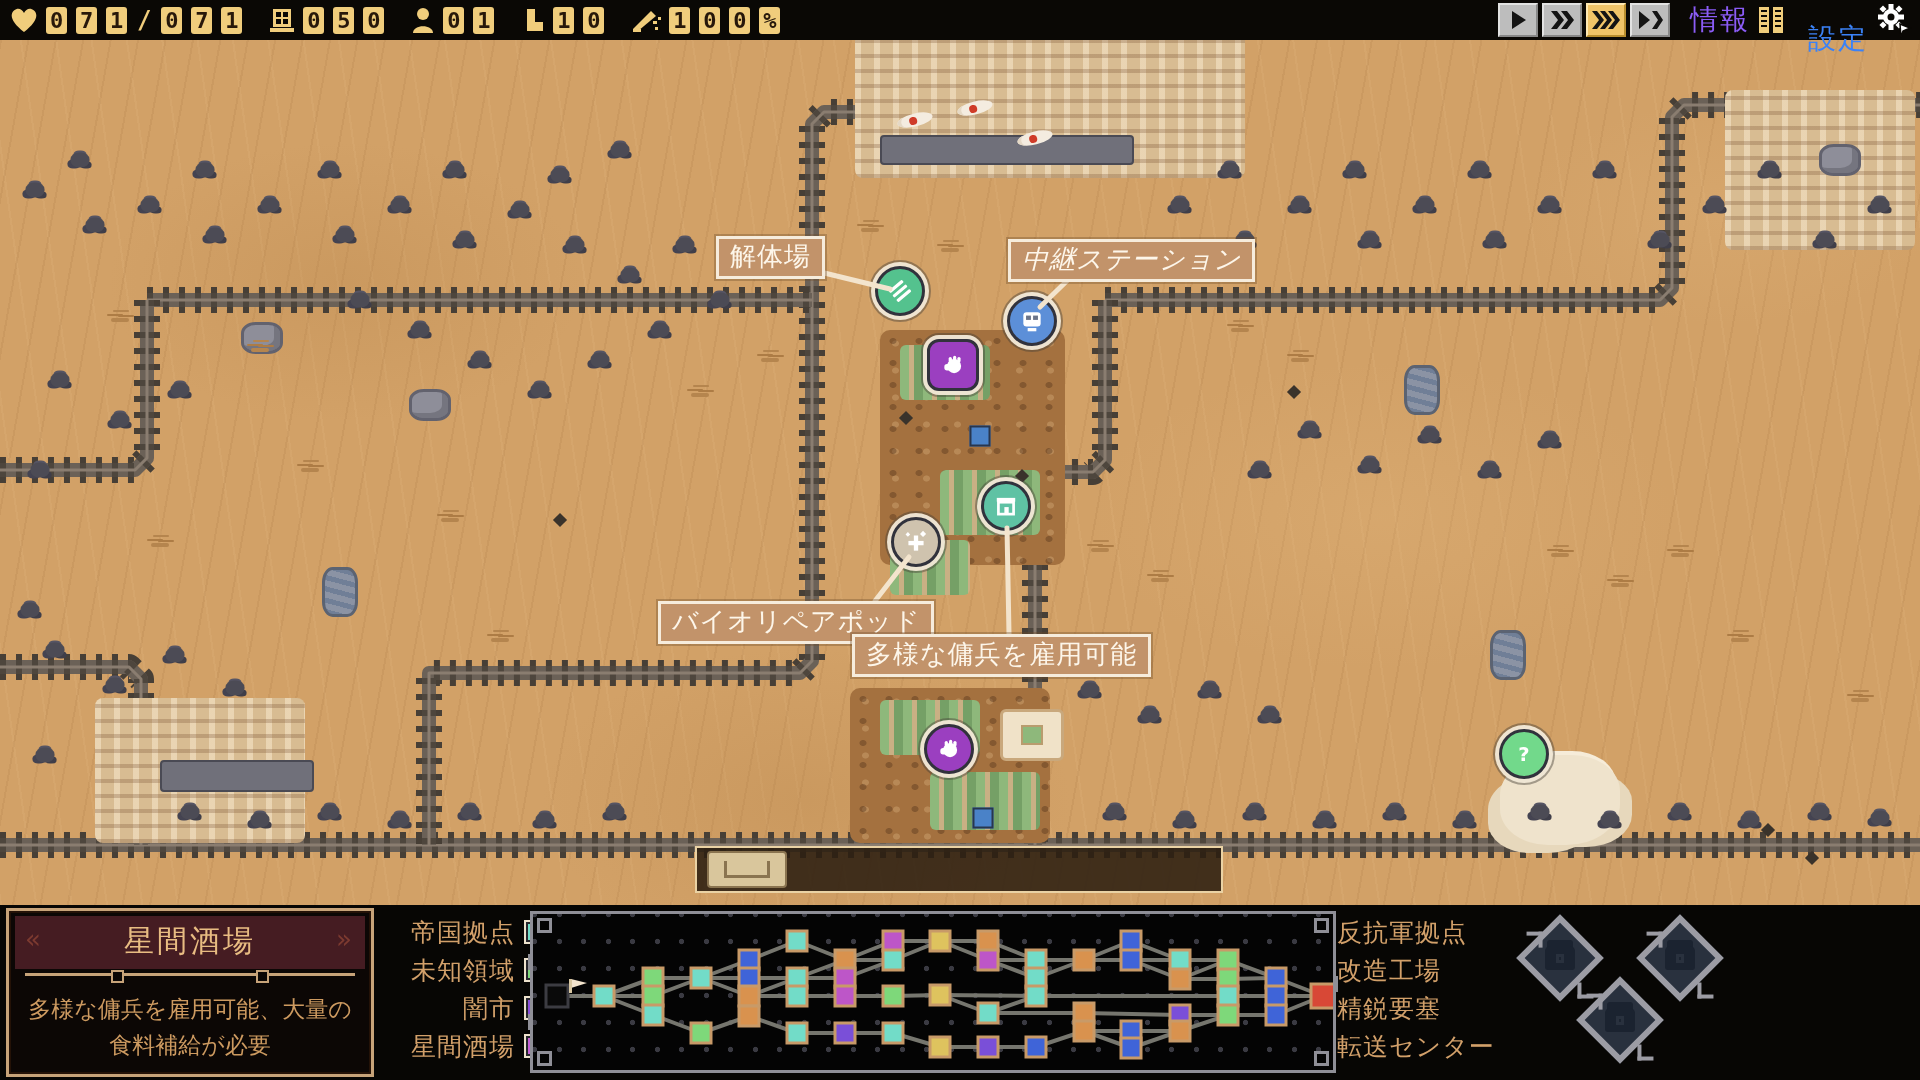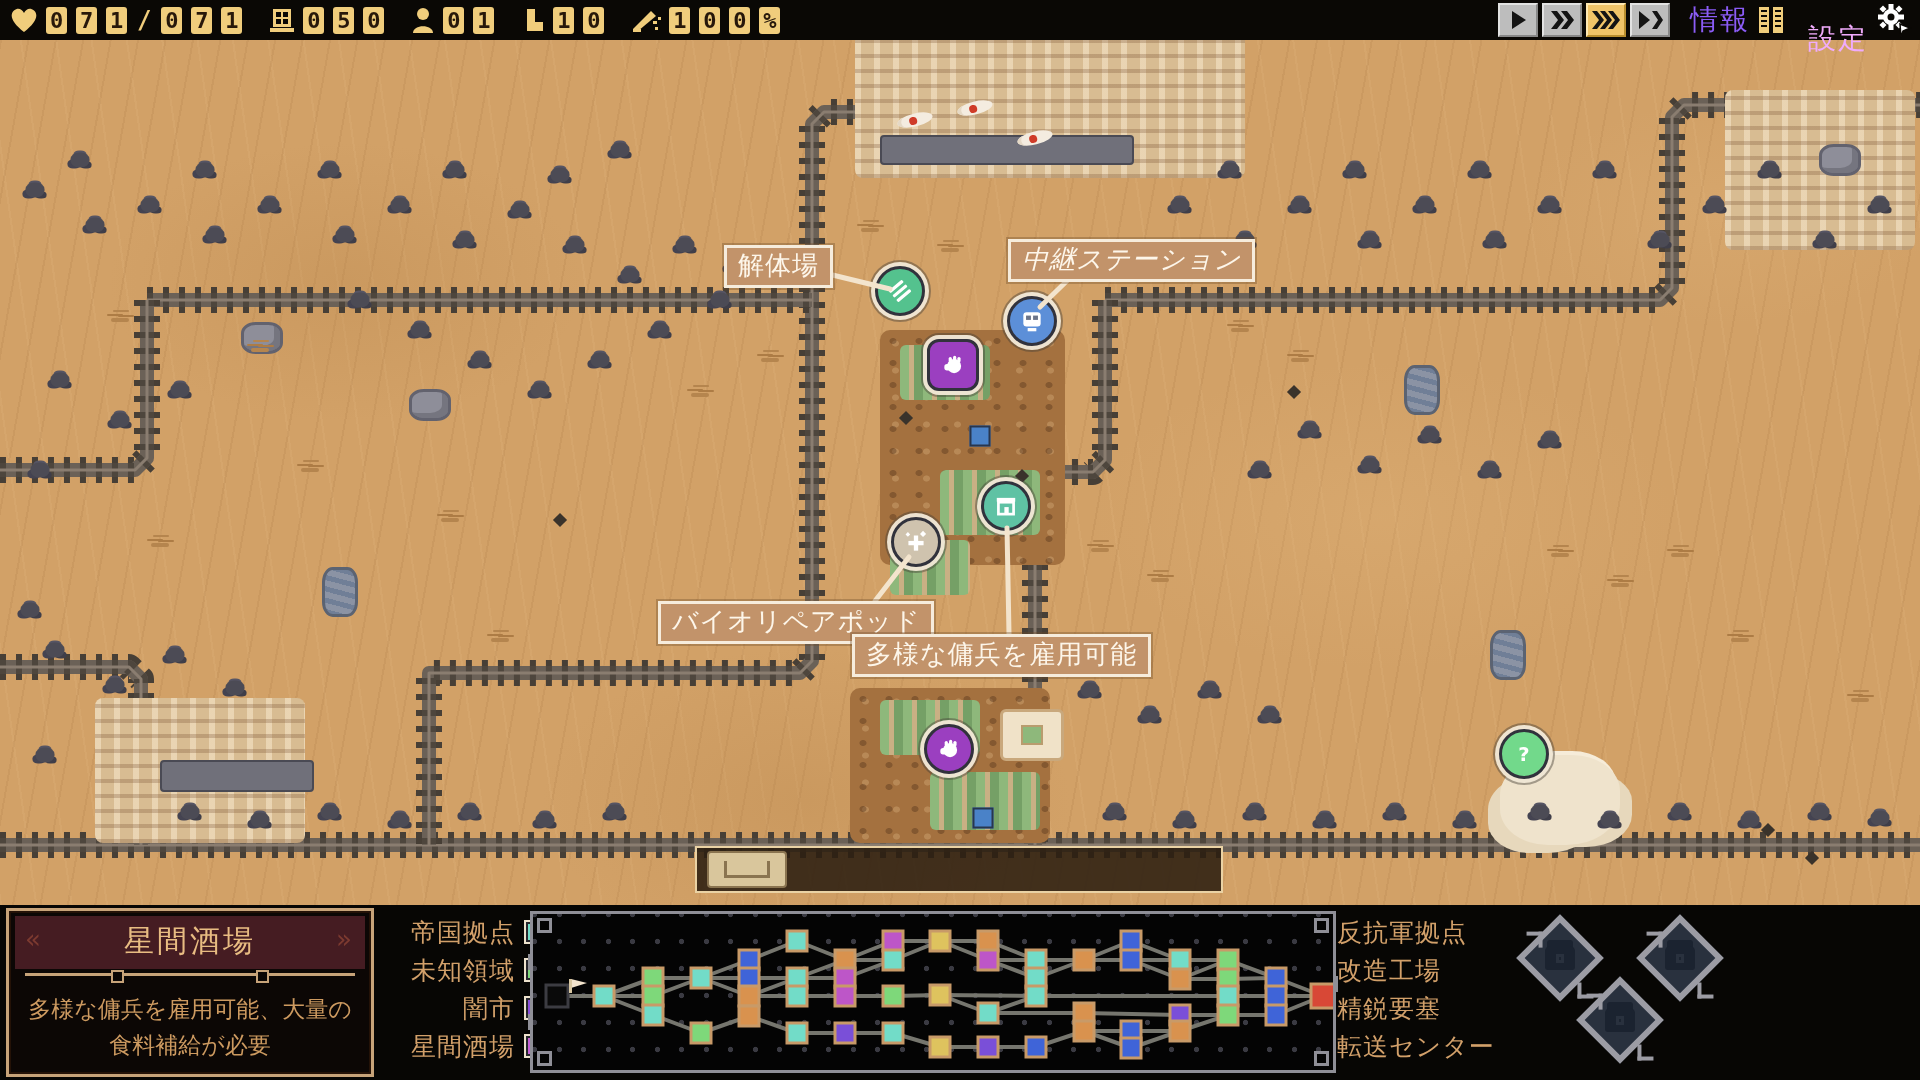--- a/index.html
+++ b/index.html
@@ -17,21 +17,21 @@
       border-radius:3px;margin:0 1px;padding:0 2px;}
   .sep{color:#f0cd7c;font:bold 24px/27px "DejaVu Sans Mono","Liberation Mono",monospace;margin:0 2px;}
   #hud-right{display:flex;align-items:center;padding-right:8px;gap:6px;}
   .sbtn{width:40px;height:34px;background:#bdbdbd;border:2px solid #888;
         border-top-color:#e2e2e2;border-left-color:#e2e2e2;box-sizing:border-box;
         display:flex;align-items:center;justify-content:center;padding:0;cursor:pointer;}
   .sbtn.active{background:#f0c468;border-color:#b98e2e;border-top-color:#ffe9b2;border-left-color:#ffe9b2;}
   .tbtn{display:flex;align-items:center;gap:6px;background:none;border:none;cursor:pointer;margin-left:14px;padding:0;}
   .tbtn .lbl{font-size:28px;letter-spacing:2px;}
   #btn-info .lbl{color:#8b5cf6;}
-  #btn-settings .lbl{color:#f0abfc;margin-top:37px;}
+  #btn-settings .lbl{color:#3b82f6;margin-top:37px;}
 
   
   #map-bg{position:absolute;left:0;top:40px;width:1920px;height:865px;z-index:1;
     background-color:#d2a167;
     background-image:
       radial-gradient(ellipse 340px 200px at 18% 28%,rgba(186,136,78,.32),transparent 70%),
       radial-gradient(ellipse 420px 220px at 72% 55%,rgba(226,182,124,.30),transparent 70%),
       radial-gradient(ellipse 380px 220px at 42% 88%,rgba(182,132,74,.28),transparent 70%),
       radial-gradient(ellipse 300px 160px at 90% 20%,rgba(226,182,124,.25),transparent 70%),
       repeating-linear-gradient(100deg,rgba(150,100,50,.12) 0 2px,transparent 2px 27px),
@@ -372,21 +372,21 @@
         </span>
       </div>
     </div>
   <svg class="lblsvg" id="lblsvg" width="1920" height="905">
       <line x1="812" y1="270" x2="890" y2="289" stroke="#f3e4cd" stroke-width="5" stroke-linecap="round"></line>
       <line x1="1075" y1="273" x2="1040" y2="307" stroke="#f3e4cd" stroke-width="5" stroke-linecap="round"></line>
       <line x1="875" y1="601" x2="909" y2="557" stroke="#f3e4cd" stroke-width="5" stroke-linecap="round"></line>
       <line x1="1009" y1="634" x2="1007" y2="528" stroke="#f3e4cd" stroke-width="5" stroke-linecap="round"></line>
     </svg>
   <div id="labels">
-      <div class="map-label" style="left: 716px; top: 245px; margin-left: 8px;">解体場</div>
+      <div class="map-label" style="left: 716px; top: 236px;">解体場</div>
       <div class="map-label" style="left: 1008px; top: 239px; font-style: italic;">中継ステーション</div>
       <div class="map-label" style="left: 658px; top: 601px;">バイオリペアポッド</div>
       <div class="map-label" style="left: 852px; top: 634px;">多様な傭兵を雇用可能</div>
     </div>
 
   <div id="hint">
     <div class="keycap"></div>
   </div>
 
   <div id="topbar">

